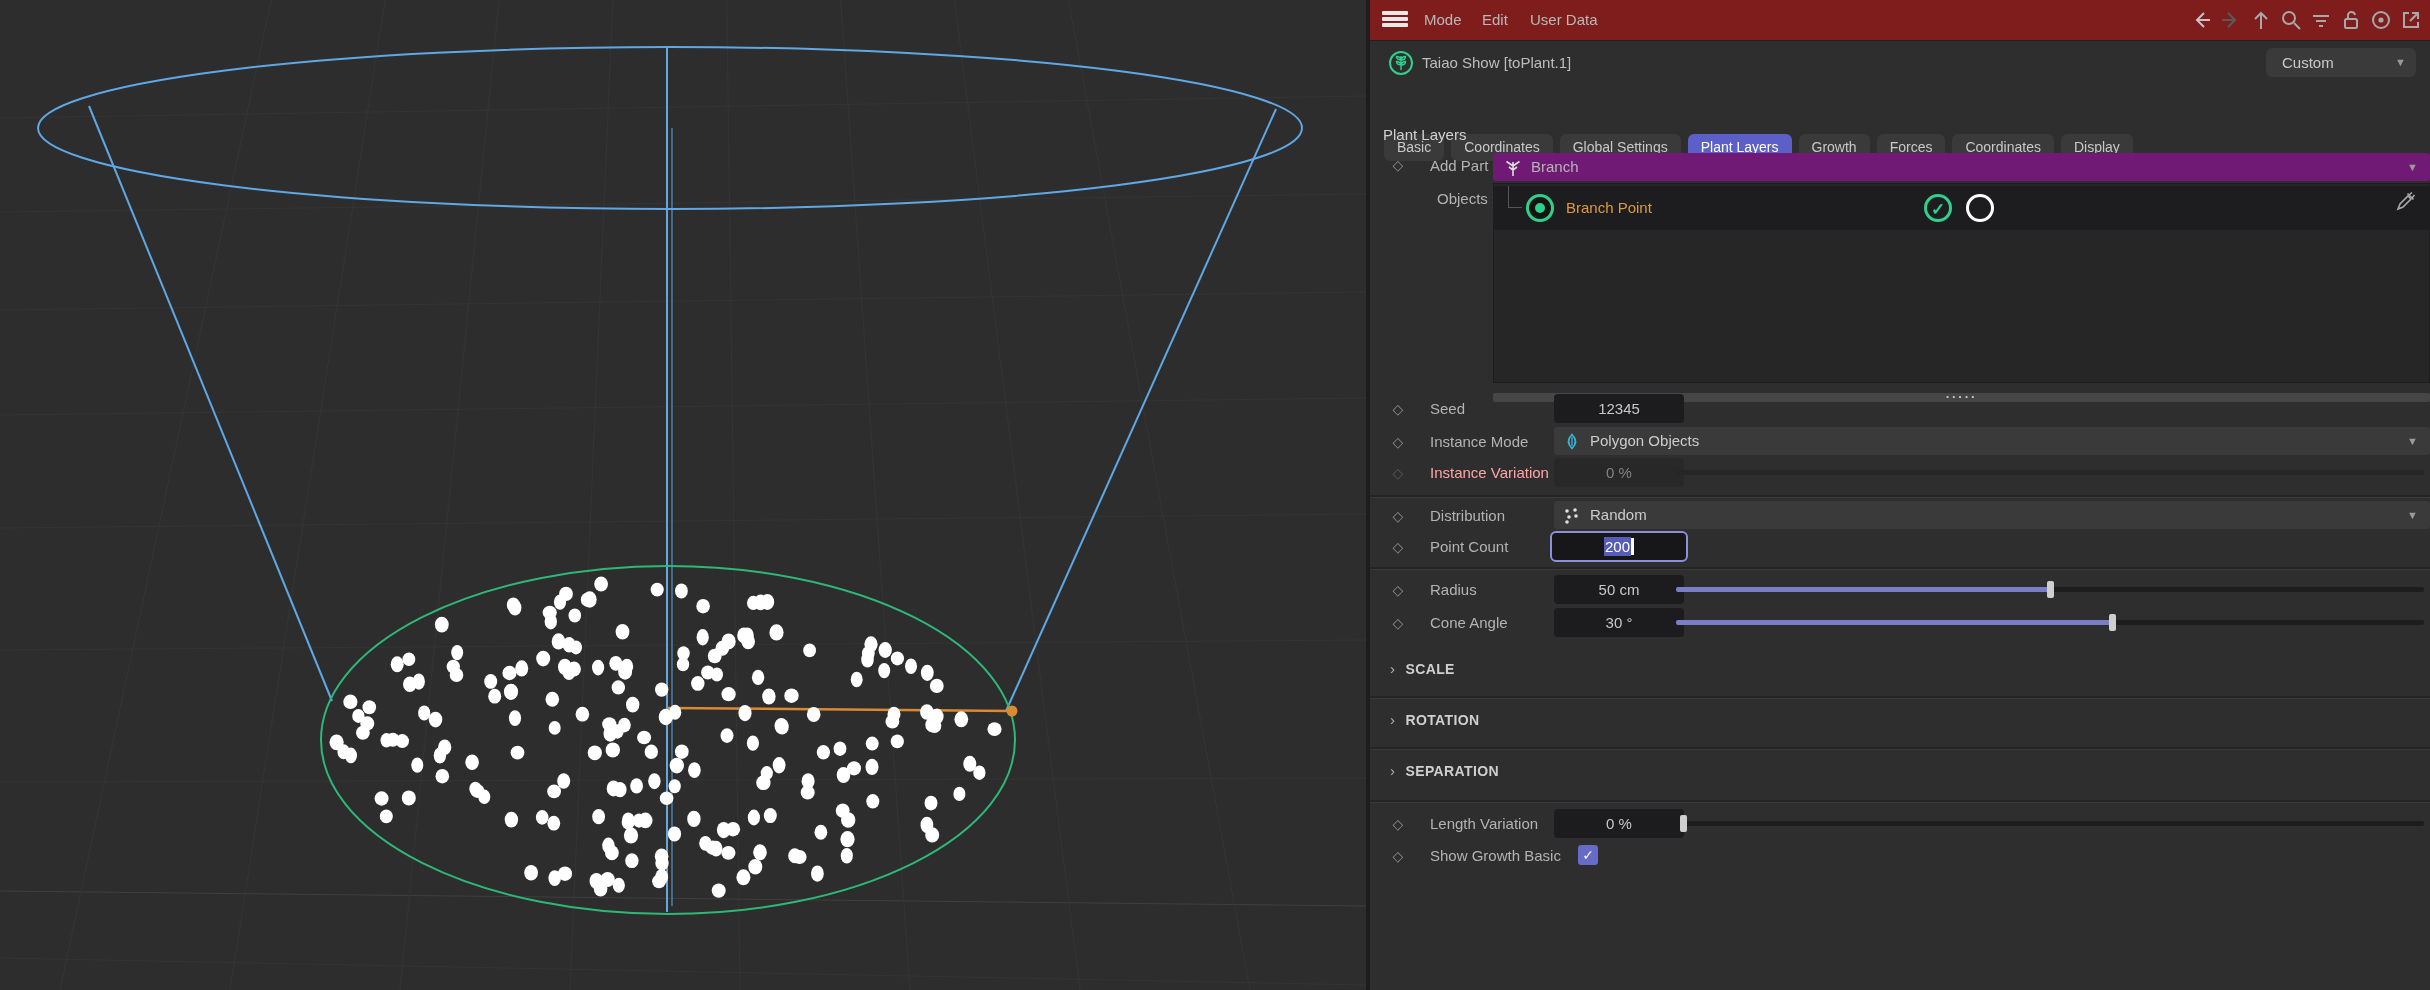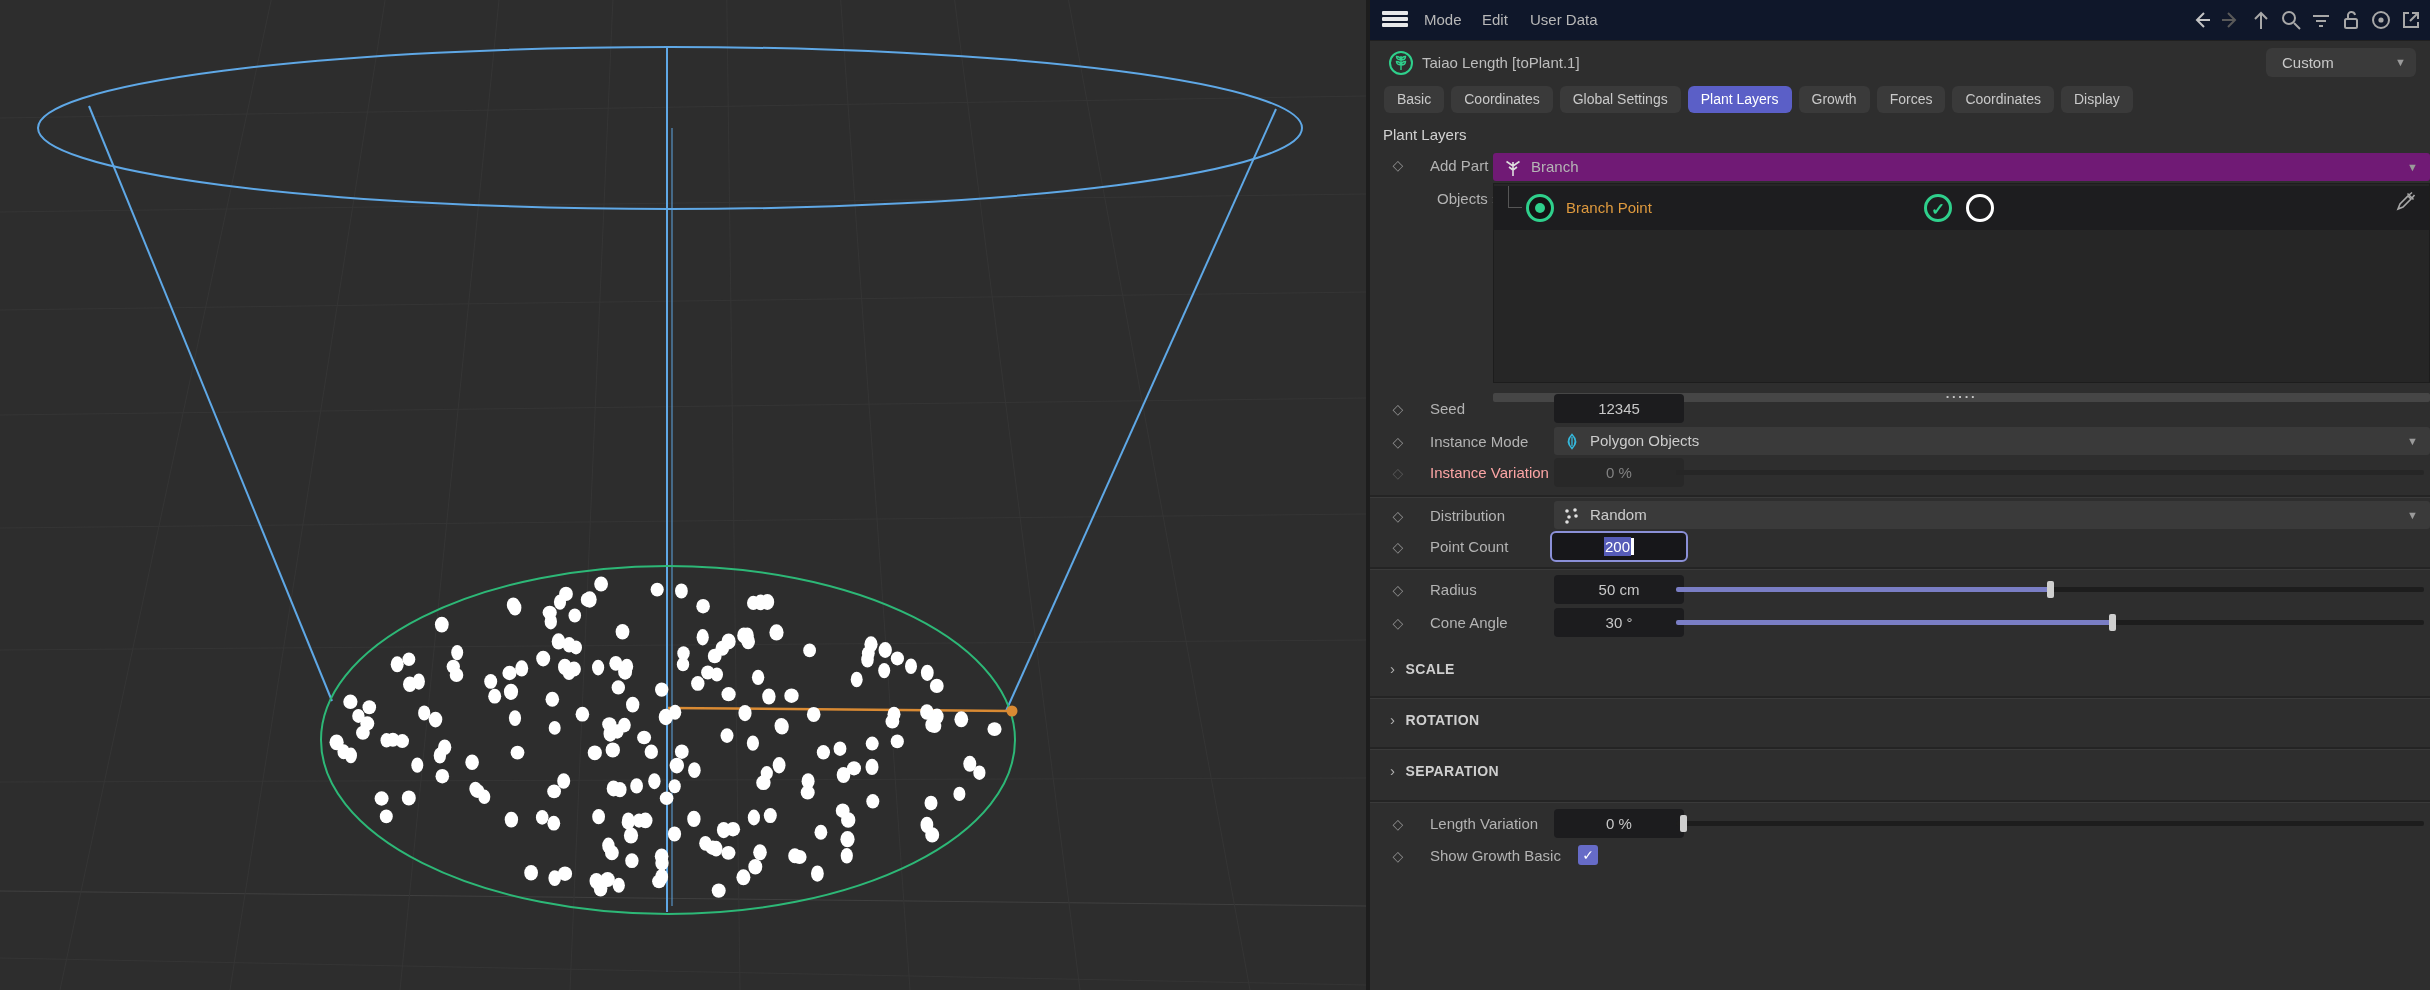--- a/index.html
+++ b/index.html
@@ -3,35 +3,35 @@
 <meta charset="utf-8">
 <style>
   html,body{margin:0;padding:0;background:#1e1e1e;width:2430px;height:990px;overflow:hidden;
     font-family:"Liberation Sans",sans-serif;-webkit-font-smoothing:antialiased;}
   .root{position:relative;width:2430px;height:990px;background:#2d2d2d;}
   
   .viewport{position:absolute;left:0;top:0;width:1366px;height:990px;background:#2d2d2d;}
   .vp-divider{position:absolute;left:1366px;top:0;width:4px;height:990px;background:#1d1d1d;}
   
   .panel{position:absolute;left:1370px;top:0;width:1060px;height:990px;background:#2e2e2e;color:#b5b5b5;font-size:15px;}
-  .menubar{position:absolute;left:0;top:0;width:100%;height:40px;background:#0f172a;border-bottom:1px solid #202020;}
+  .menubar{position:absolute;left:0;top:0;width:100%;height:40px;background:#7f1d1d;border-bottom:1px solid #202020;}
   .hamburger{position:absolute;left:12px;top:9px;width:26px;height:22px;cursor:pointer;}
   .hamburger span{display:block;height:4px;background:#e8e8e8;margin:2px 0;border-radius:1px;}
   .menu-item{position:absolute;top:0;height:40px;line-height:40px;color:#b8b8b8;cursor:pointer;}
   .nav-icons{position:absolute;right:8px;top:0;height:40px;display:flex;align-items:center;gap:7px;}
   .nav-icons .ic{width:23px;height:23px;display:flex;align-items:center;justify-content:center;cursor:pointer;}
   .titlerow{position:absolute;left:0;top:41px;width:100%;height:44px;}
   .obj-logo{position:absolute;left:18px;top:9px;}
   .obj-title{position:absolute;left:52px;top:0;height:44px;line-height:44px;color:#bdbdbd;}
   .preset{position:absolute;right:14px;top:7px;width:150px;height:29px;background:#3a3a3a;border-radius:6px;
     line-height:29px;padding-left:16px;box-sizing:border-box;color:#c9c9c9;cursor:pointer;}
   .preset .arr{position:absolute;right:10px;top:0;color:#9a9a9a;font-size:11px;line-height:29px;}
   .tabs{position:absolute;left:14px;top:86px;height:27px;display:flex;gap:7px;}
   .tab{height:27px;line-height:27px;padding:0 13px;background:#3a3a3a;border-radius:6px;color:#c9c9c9;
-    font-size:14px;cursor:pointer;white-space:nowrap;}
+    font-size:14px;cursor:pointer;white-space:nowrap;margin-top:48px;}
   .tab.active{background:#5b5fc7;color:#ffffff;}
   .heading{position:absolute;left:13px;top:126px;color:#d2d2d2;font-size:15px;}
   
   .diamond{position:absolute;left:20px;width:16px;text-align:center;color:#8f8f8f;font-size:14px;}
   .rowlabel{position:absolute;left:44px;color:#b3b3b3;white-space:nowrap;margin-left:16px;}
   .valbox{position:absolute;left:184px;width:130px;height:29px;background:#1c1c1e;border-radius:4px;
     color:#c8c8c8;text-align:center;line-height:29px;cursor:text;}
   .dropdown{position:absolute;left:184px;width:876px;height:28px;background:#3a3a3a;border-radius:3px;
     color:#cccccc;line-height:28px;cursor:pointer;}
   .dropdown .dd-ic{position:absolute;left:9px;top:5px;}
@@ -365,21 +365,21 @@
       </div>
     </div>
 
     <div class="titlerow">
       <span class="obj-logo">
         <svg width="26" height="26" viewBox="0 0 26 26">
             <circle cx="13" cy="13" r="11" stroke="#2fd08c" stroke-width="2" fill="none"></circle>
           <path d="M13 20 V6 M13 10 C10 10 8.5 8.5 8.5 6.5 C10.5 6.5 12.5 8 13 10 M13 10 C16 10 17.5 8.5 17.5 6.5 C15.5 6.5 13.5 8 13 10 M13 15 C10 15 8.5 13.5 8.5 11.5 C10.5 11.5 12.5 13 13 15 M13 15 C16 15 17.5 13.5 17.5 11.5 C15.5 11.5 13.5 13 13 15" stroke="#2fd08c" stroke-width="1.4" fill="none"></path>
           </svg>
       </span>
-      <span class="obj-title">Taiao Length [toPlant.1]</span>
+      <span class="obj-title">Taiao Show [toPlant.1]</span>
       <div class="preset">
         <span>Custom</span>
         <span class="arr">▼</span>
       </div>
     </div>
 
     <div class="tabs" id="tabs">
         <div class="tab">Basic</div>
         <div class="tab">Coordinates</div>
         <div class="tab">Global Settings</div>

